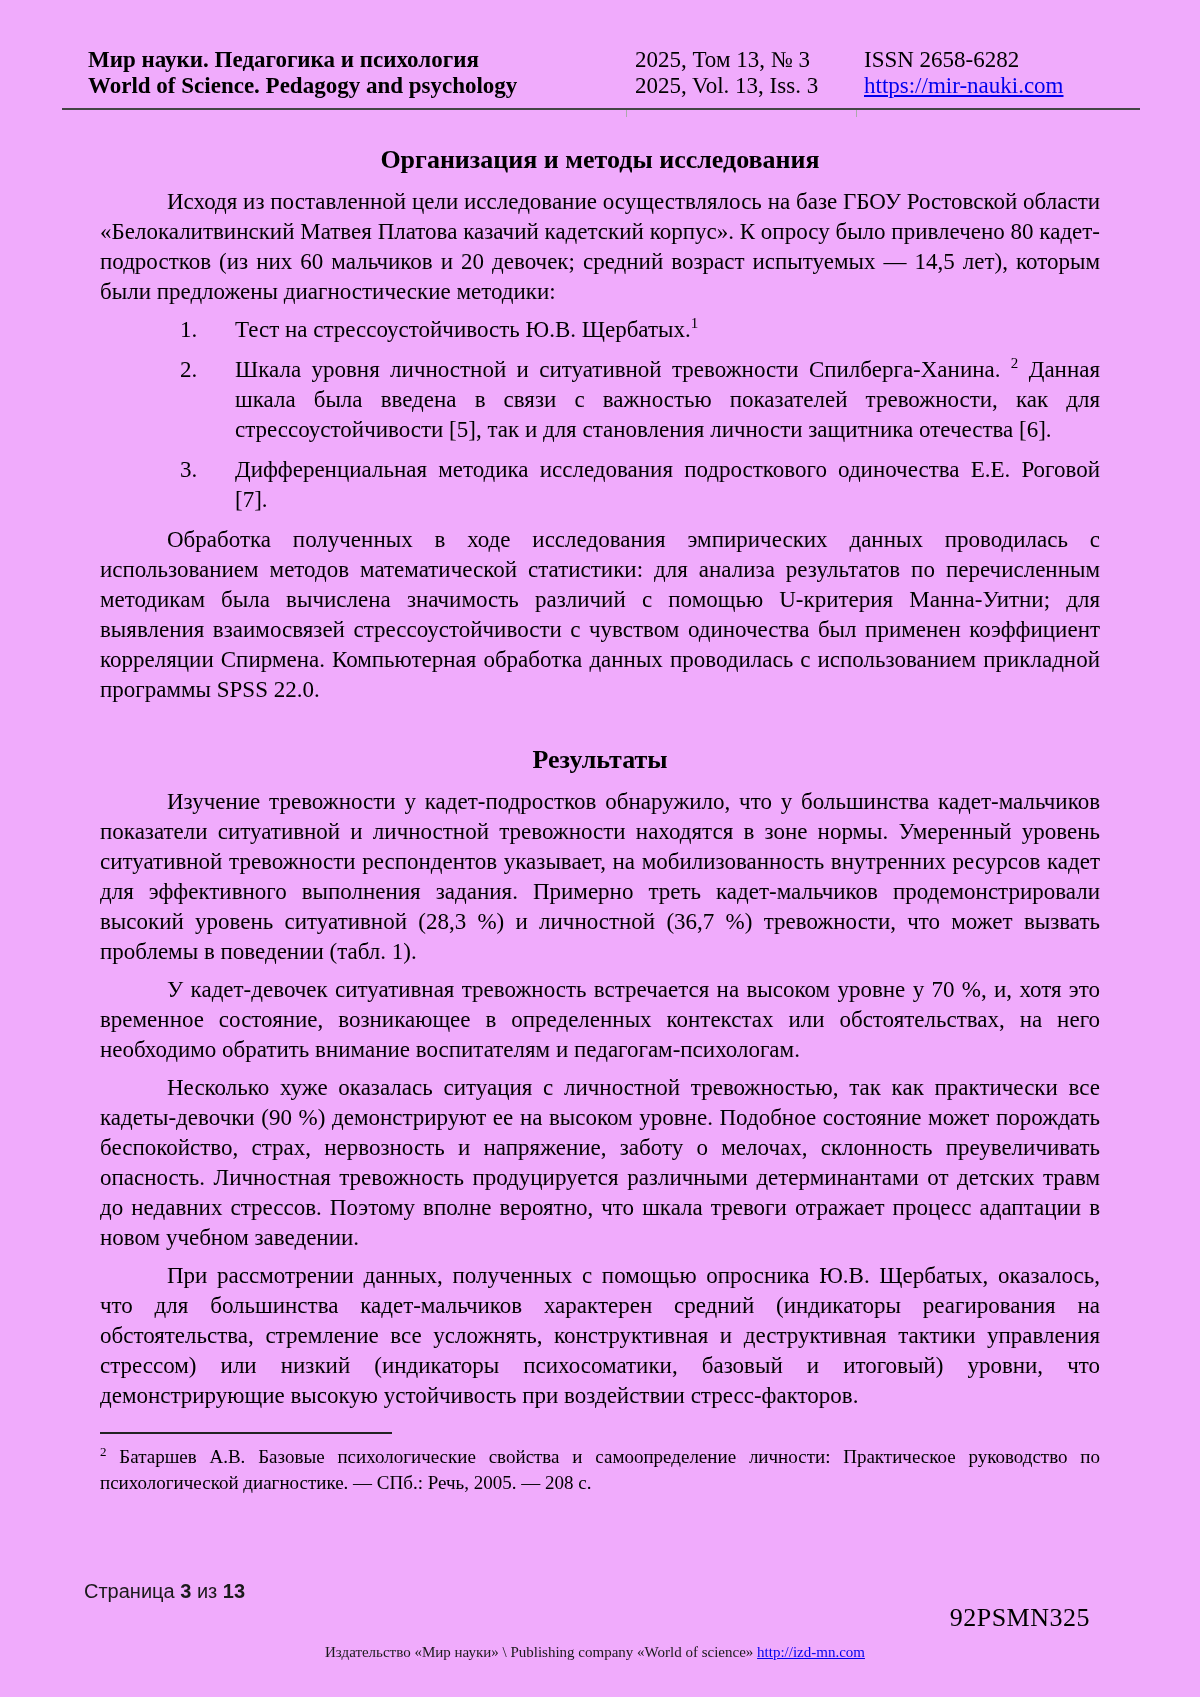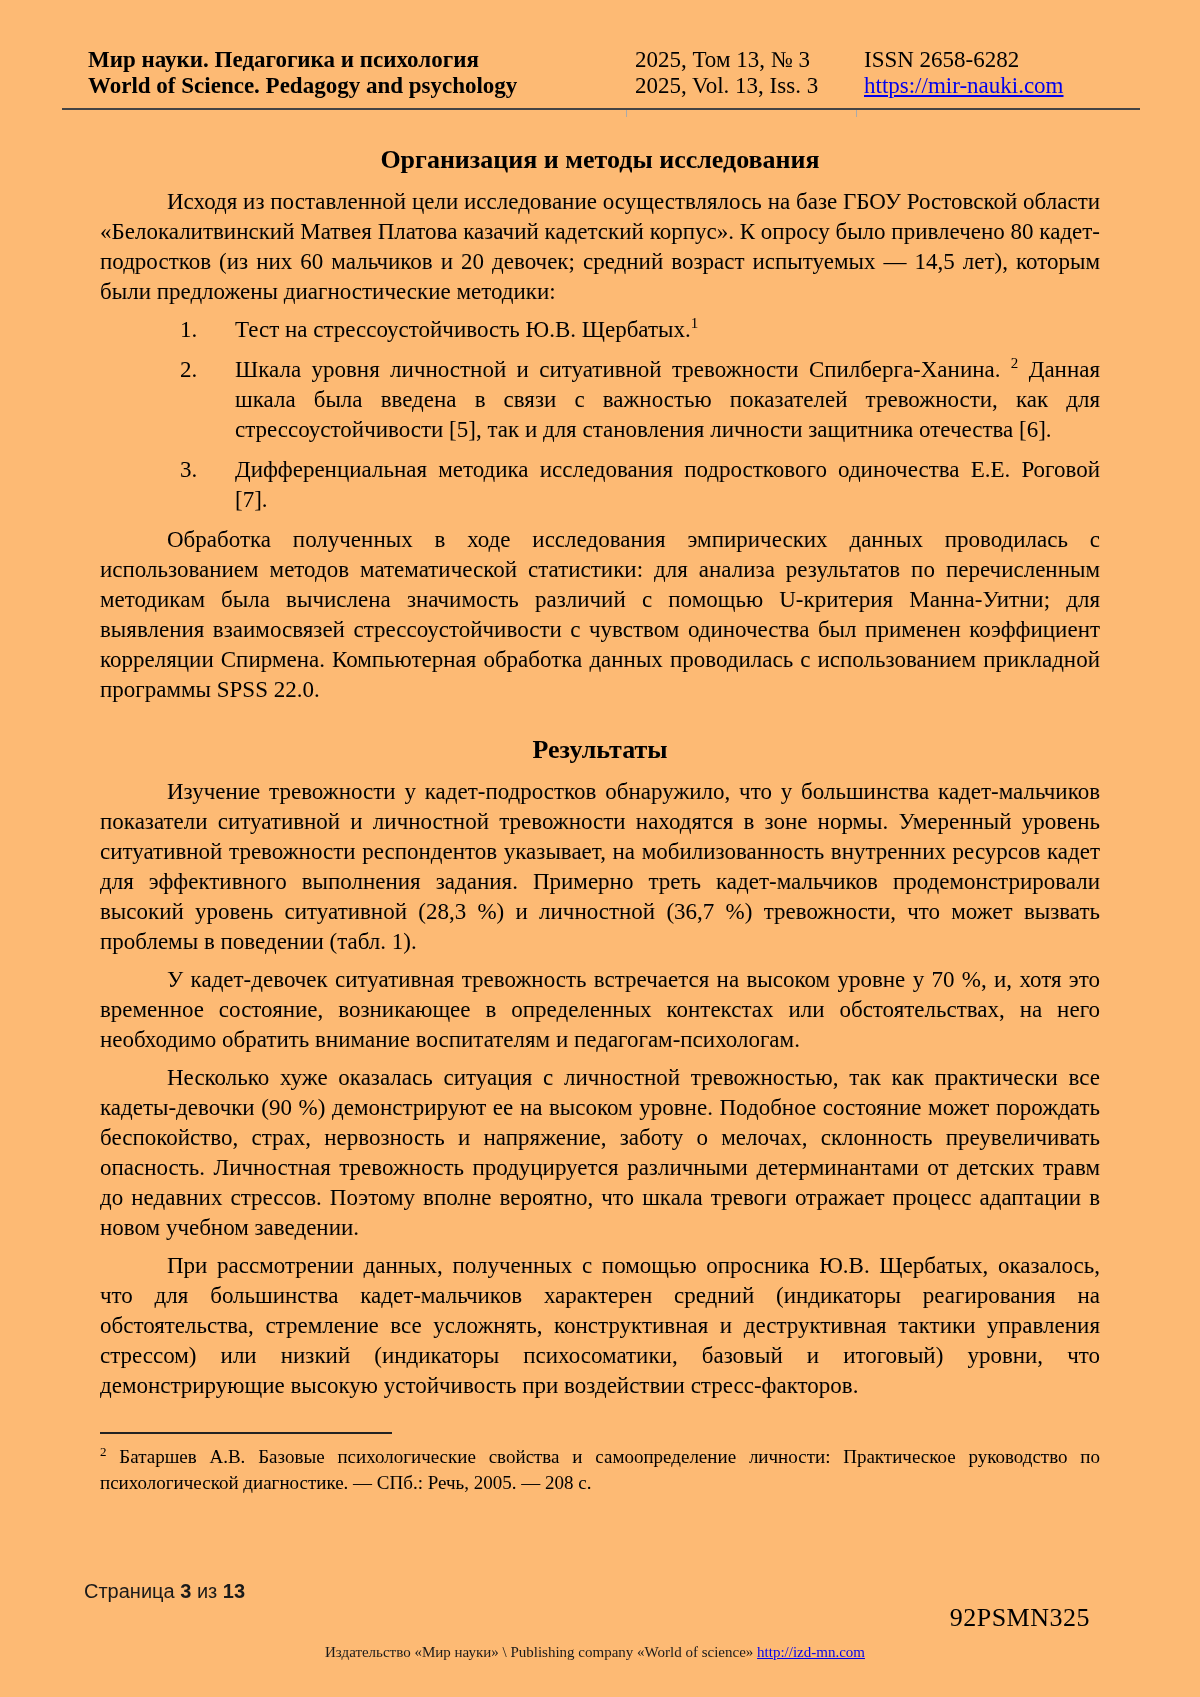--- a/index.html
+++ b/index.html
@@ -2,21 +2,21 @@
 <html><head>
 <meta charset="utf-8">
 <style>
   * { box-sizing: border-box; }
   html, body { margin: 0; padding: 0; background: #808080; }
   .page {
     position: relative;
     width: 1200px;
     height: 1697px;
     margin: 0 auto;
-    background: #fdba74;
+    background: #f0abfc;
     color: #000000;
     font-family: "Liberation Serif", "DejaVu Serif", serif;
     overflow: hidden;
   }
 
   
   .hdr {
     position: absolute;
     top: 47px;
     left: 88px;
@@ -57,21 +57,21 @@
     font-size: 23px;
     line-height: 30px;
     text-align: justify;
   }
   .sec-title {
     font-size: 26px;
     font-weight: bold;
     text-align: center;
     margin: 0 0 12px 0;
   }
-  .sec-title.results { margin-top: 30px; }
+  .sec-title.results { margin-top: 40px; }
   .para {
     margin: 0 0 8px 0;
     text-indent: 67px;
   }
   .olist { margin: 2px 0 2px 0; }
   .olist-item { display: flex; margin-bottom: 10px; }
   .olist-num {
     flex: none;
     width: 55px;
     margin-left: 80px;

